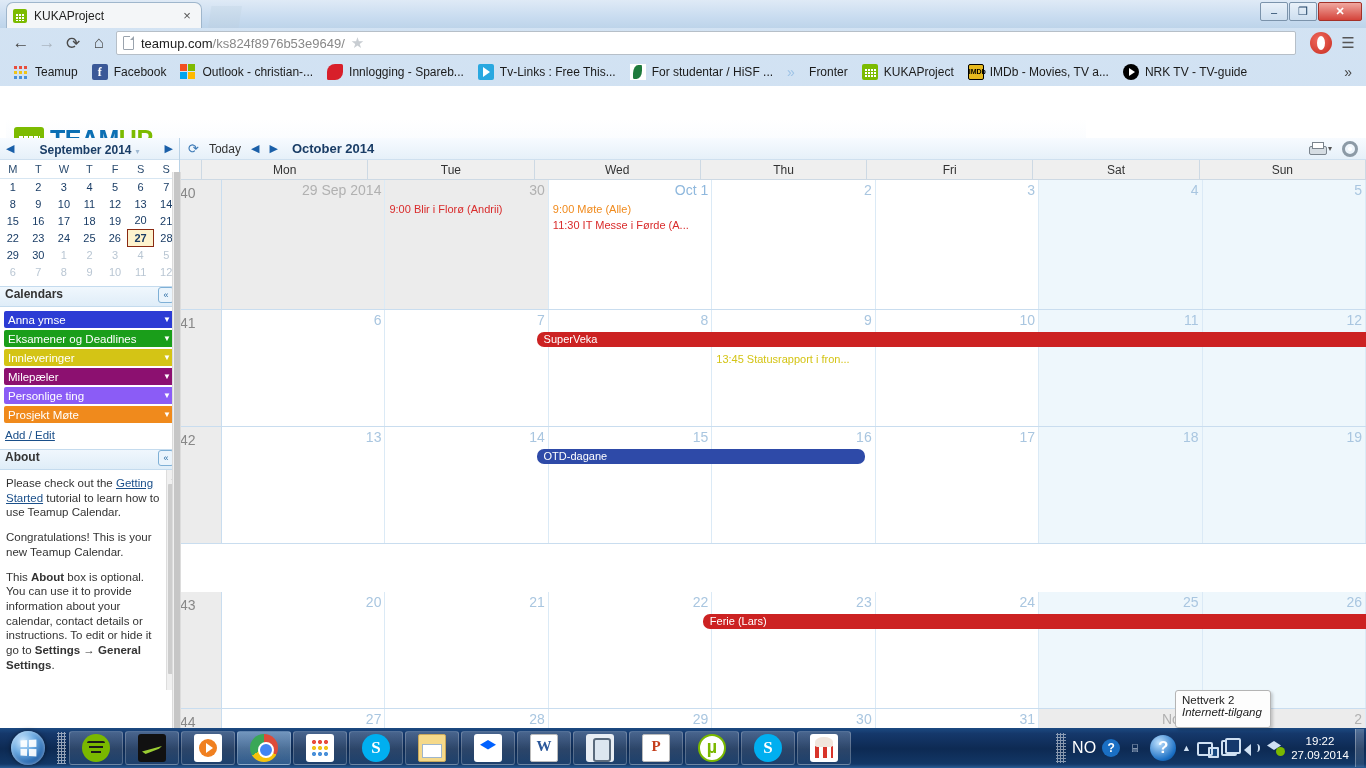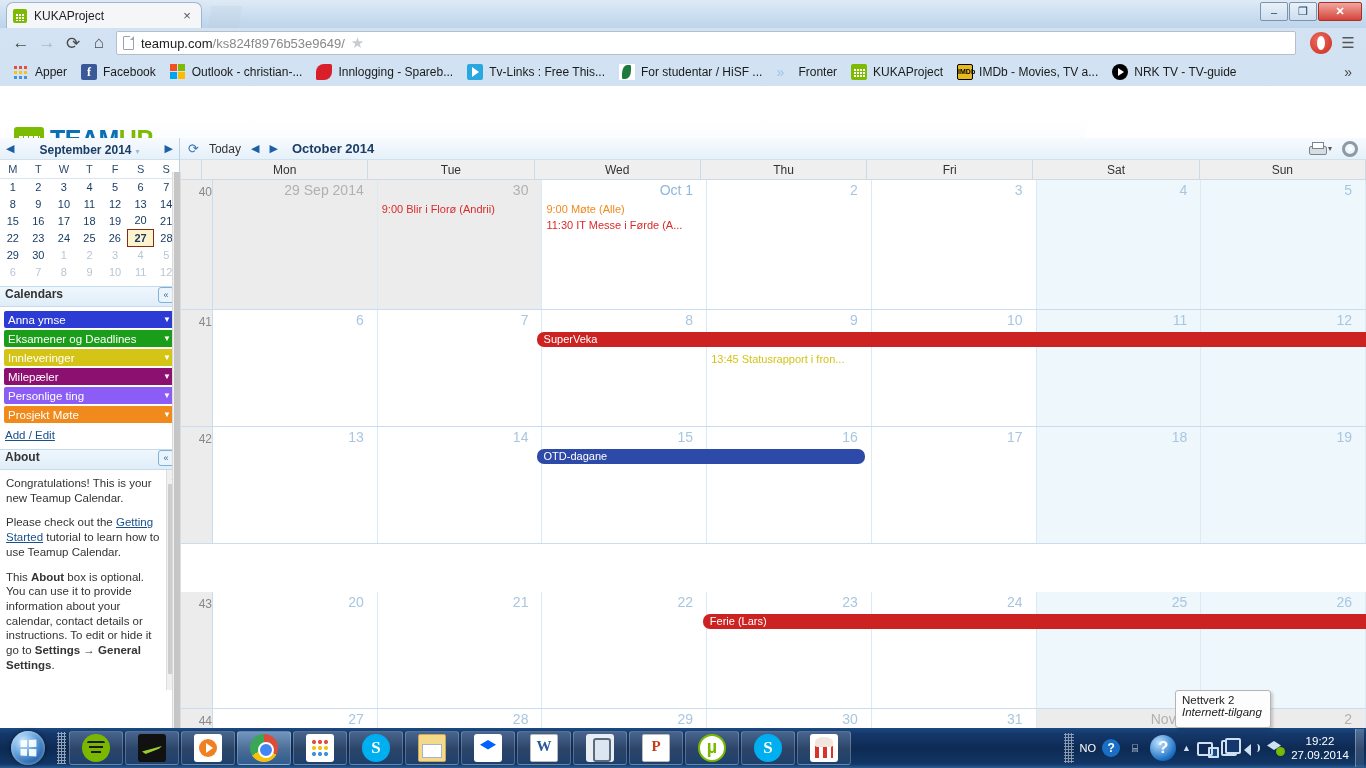--- a/index.html
+++ b/index.html
@@ -278,30 +278,30 @@
 
   .dow-row { display:flex; height: 20px; background:#efefef; border-bottom:1px solid #cdd9e4;}
   .dow-wk { width: 22px; border-right:1px solid #cdd9e4;}
   .dow {
     flex: 1; text-align:center; font-size: 12px; color:#333; line-height: 20px;
     border-right: 1px solid #cdd9e4;
   }
   .grid { position: relative; }
   .wrow { display:flex; border-bottom: 1px solid #c9ddef; position: relative; }
   .wk-cell {
-    width: 33px; background:#ececec; border-right:1px solid #c9ddef;
-    font-size: 12px; color:#888; text-align:right; padding-top: 5px;
+    width: 42px; background:#ececec; border-right:1px solid #c9ddef;
+    font-size: 14px; color:#888; text-align:left; padding-top: 5px;
   }
   .day-cell {
     flex: 1; border-right: 1px solid #dbeaf6; position: relative; padding-top: 2px;
   }
   .day-cell.weekend { background:#eef7fc; }
   .day-cell.other { background:#ececec; }
   .daynum {
-    position: absolute; right: 13px; top: 2px; font-size: 14px; color:#a9c6e0;
+    position: absolute; right: 3px; top: 2px; font-size: 14px; color:#a9c6e0;
   }
   .daynum.other { color:#b1b1b1; }
   .daynum.first { color:#8fb8dd; }
   .ev {
     font-size: 11px; margin: 1px 4px 0 4px; white-space: nowrap; overflow: hidden;
     cursor: pointer; line-height: 15px;
   }
   .ev.timed-first { margin-top: 20px; }
   .bar {
     position: absolute; height: 15px; border-radius: 7px; color:#fff;
@@ -413,21 +413,21 @@
     background:repeating-linear-gradient(90deg,#d8342a 0 4px,#fff 4px 8px);}
 
   .tray {
     margin-left: auto; display:flex; align-items:center; gap: 6px; padding-right: 2px; height: 38px;
   }
   .tray-handle {
     width: 10px; height: 30px;
     background-image: radial-gradient(circle, rgba(255,255,255,.5) 1px, transparent 1.2px);
     background-size: 3px 3px;
   }
-  .tray-lang { color:#fff; font-size: 11px; }
+  .tray-lang { color:#fff; font-size: 16px; }
   .tray-ico { width:18px; height:18px; position: relative; cursor: pointer; }
   .ti-help-s { background:#1a6fc4; border-radius:50%; color:#fff; font-weight:bold;
                font-size:12px; text-align:center; line-height:18px; }
   .ti-ime { color:#dfe9f5; font-size:11px; line-height:18px; text-align:center;}
   .ti-bighelp {
     width:26px;height:26px;border-radius:50%;
     background: radial-gradient(circle at 35% 30%, #bfe2ff, #1a6fc4 70%, #0c3e74);
     color:#fff;font-weight:bold;font-size:17px;text-align:center;line-height:26px;
   }
   .tray-caret { color:#cfe0f2; font-size: 9px; }
@@ -483,21 +483,21 @@
       <span class="url-path">/ks824f8976b53e9649/</span>
       <span class="star">★</span>
     </div>
     <div class="badge-opera"></div>
     <div class="menu-dots">☰</div>
   </div>
 
   <div class="bookmarks" id="bookmarks-bar">
       <div class="bm">
         <span class="bmico bm-apper"></span>
-        <span>Apper</span>
+        <span>Teamup</span>
       </div>
       <div class="bm">
         <span class="bmico ico-fb">f</span>
         <span>Facebook</span>
       </div>
       <div class="bm">
         <span class="bmico ico-ms"></span>
         <span>Outlook - christian-...</span>
       </div>
       <div class="bm">
@@ -652,22 +652,22 @@
             <span class="dd">▼</span>
           </div>
         </div>
       <a class="addedit">Add / Edit</a>
 
       <div class="panel-head">
         <span class="panel-head-title">About</span>
         <span class="collapse-btn">«</span>
       </div>
       <div class="about-body">
+        <p><span>Please check out the </span><a class="about-link">Getting Started</a><span> tutorial to learn how to use Teamup Calendar.</span></p>
         <p>Congratulations! This is your new Teamup Calendar.</p>
-        <p><span>Please check out the </span><a class="about-link">Getting Started</a><span> tutorial to learn how to use Teamup Calendar.</span></p>
         <p><span>This </span><b>About</b><span> box is optional. You can use it to provide information about your calendar, contact details or instructions. To edit or hide it go to </span><b>Settings → General Settings</b><span>.</span></p>
         <div class="about-scroll">
           <span class="up">▲</span>
           <div class="thumb"></div>
         </div>
       </div>
     </div>
 
     <div class="cal-main">
       <div class="cal-toolbar">

